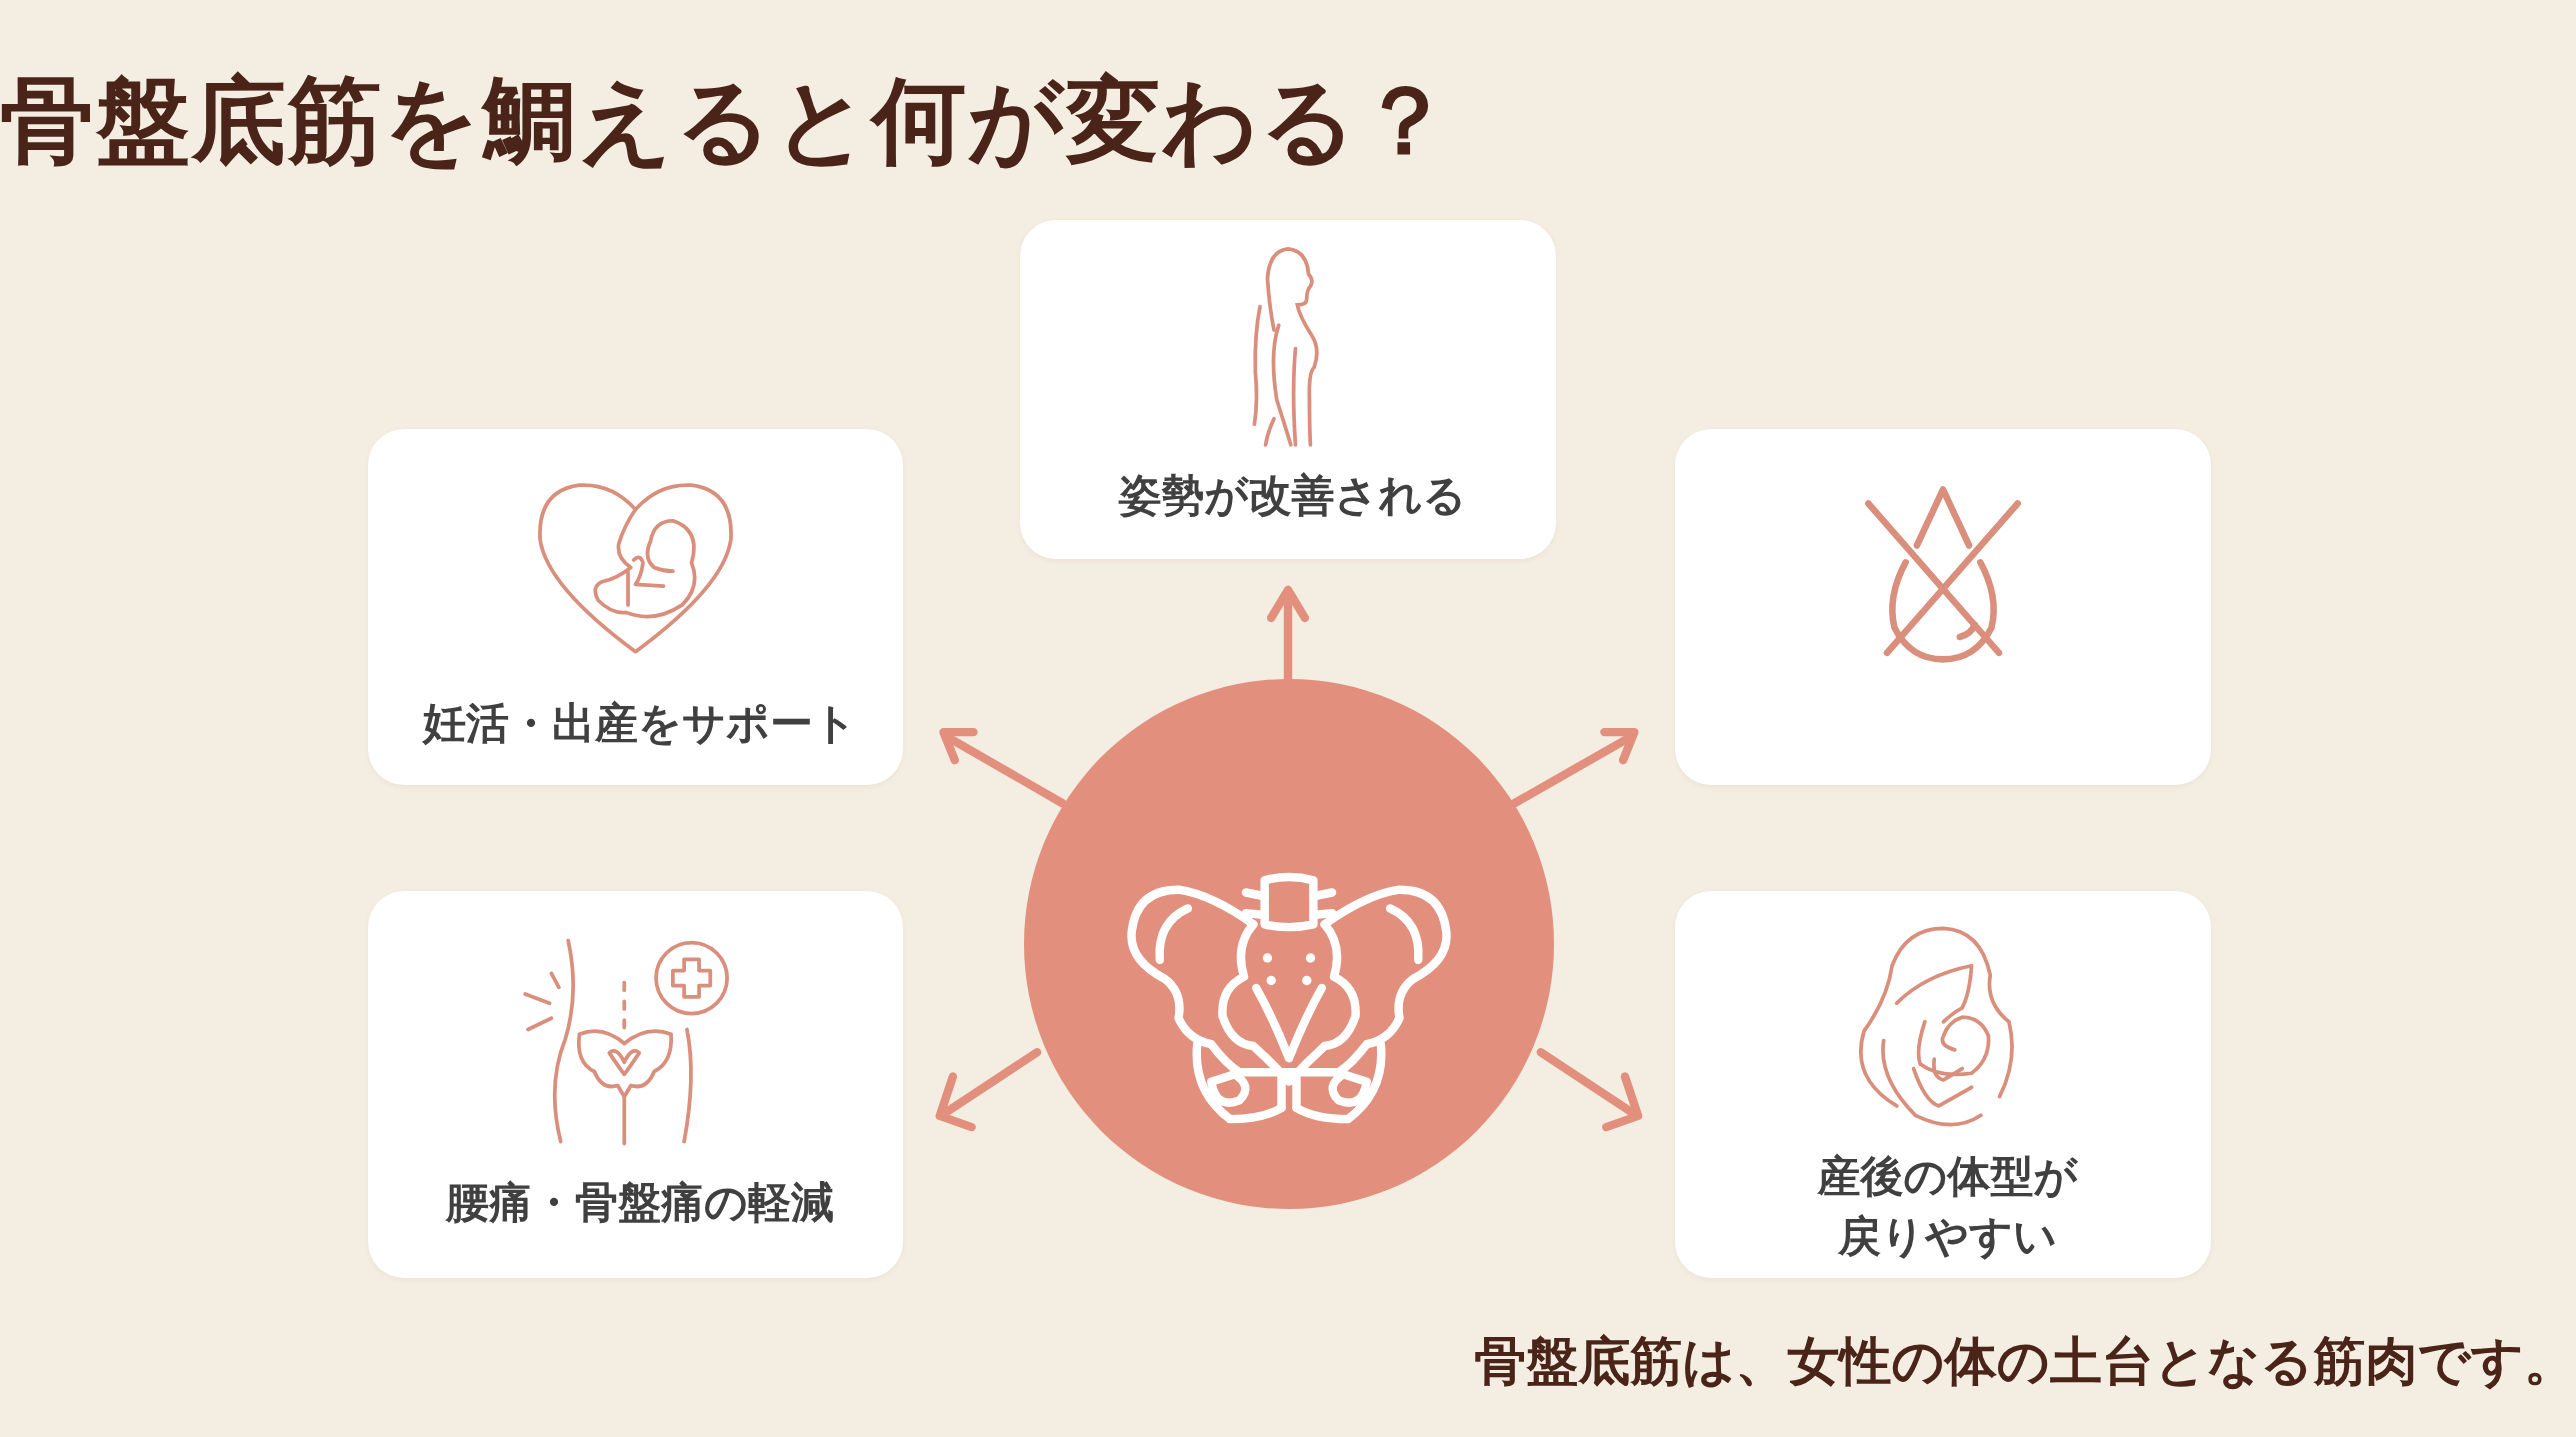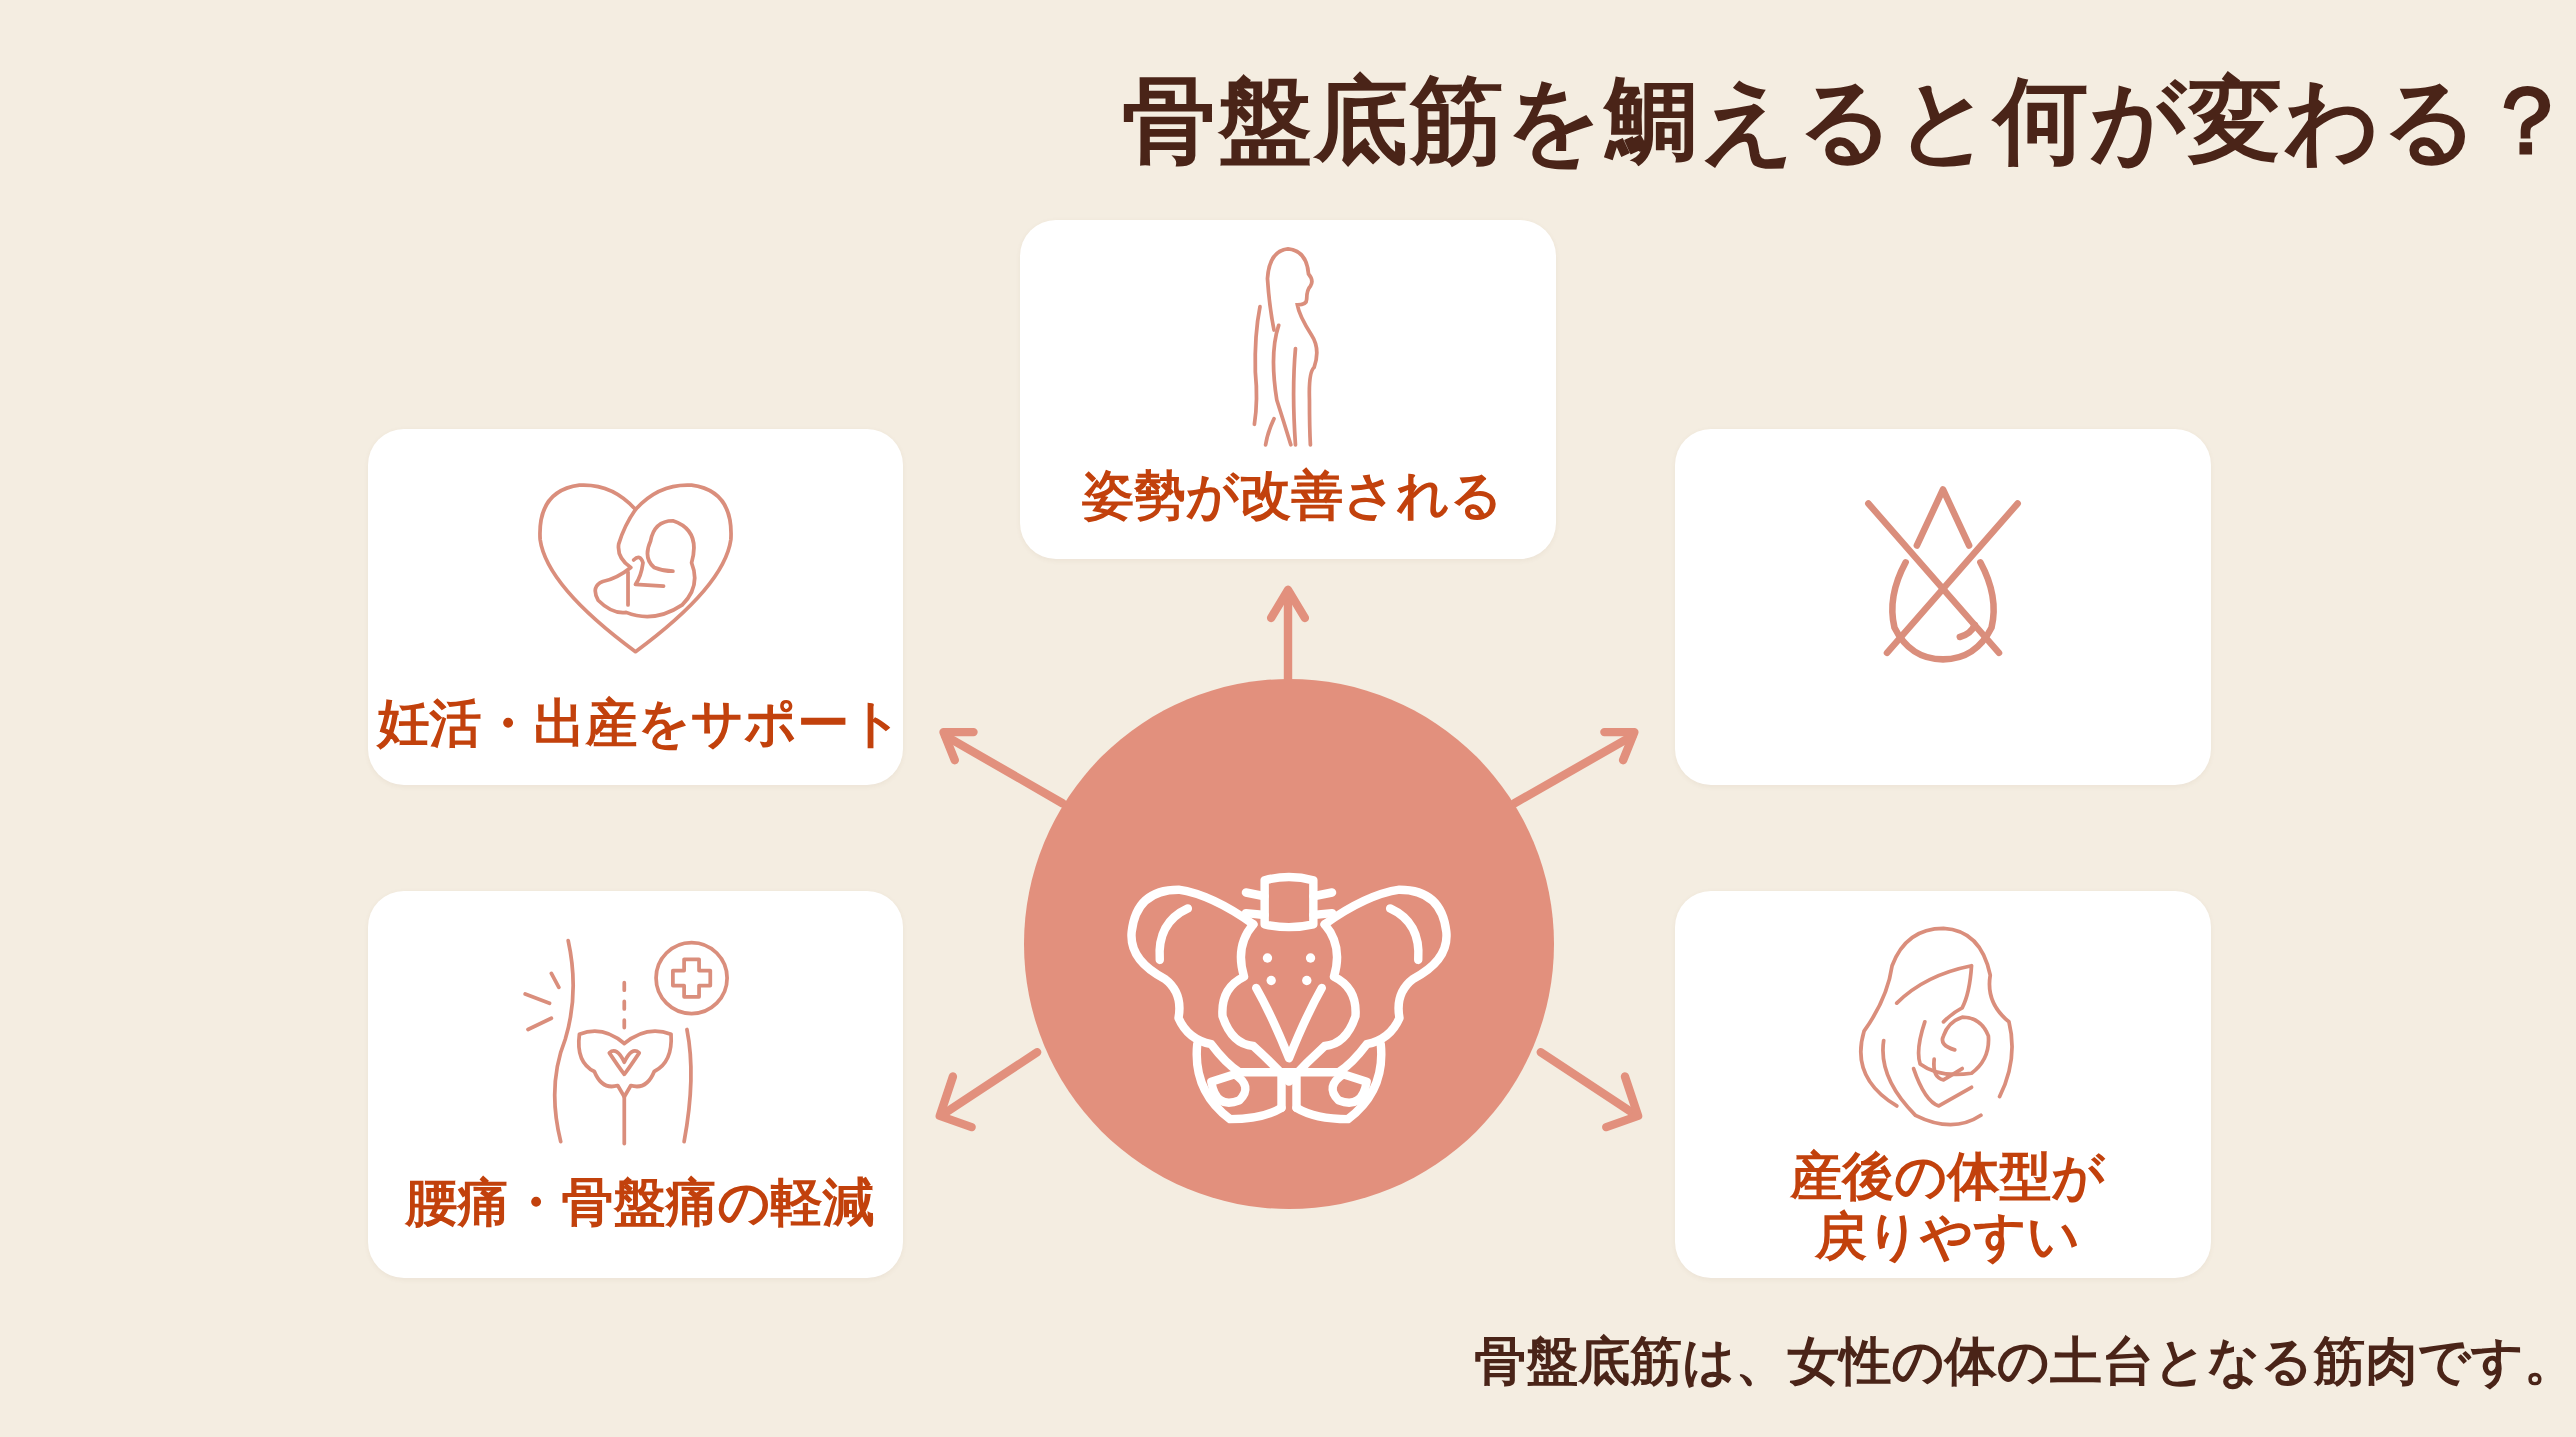--- a/index.html
+++ b/index.html
@@ -5,41 +5,41 @@
   html, body { margin: 0; padding: 0; }
   body {
     width: 2576px; height: 1438px;
     background: #F4EDE1;
     position: relative; overflow: hidden;
     font-family: "DejaVu Sans", "Liberation Sans", sans-serif;
     color: #4A2418;
   }
   .title {
     position: absolute; left: 0; right: 0; top: 58px;
-    text-align: right;
+    text-align: left;
     font-size: 94px; font-weight: bold;
     letter-spacing: 1.9px;
     color: #4A2418;
   }
   .card {
     position: absolute;
     background: #FFFFFF;
     border-radius: 36px;
     box-shadow: 0 1.9px 5.6px rgba(120, 80, 50, 0.06);
   }
   .card .icon {
     position: absolute; left: 0; right: 0;
     display: flex; justify-content: center;
   }
   .card .label {
     position: absolute; left: 0; right: 0;
     text-align: center;
-    font-size: 52px; font-weight: bold;
+    font-size: 43px; font-weight: bold;
     line-height: 60px;
-    color: #c2410c;
+    color: #404040;
     padding-left: 9px;
   }
   .hub {
     position: absolute;
     left: 1024px; top: 679px;
     width: 530px; height: 530px;
     border-radius: 50%;
     background: #E2907D;
   }
   .arrows { position: absolute; left: 0; top: 0; }

